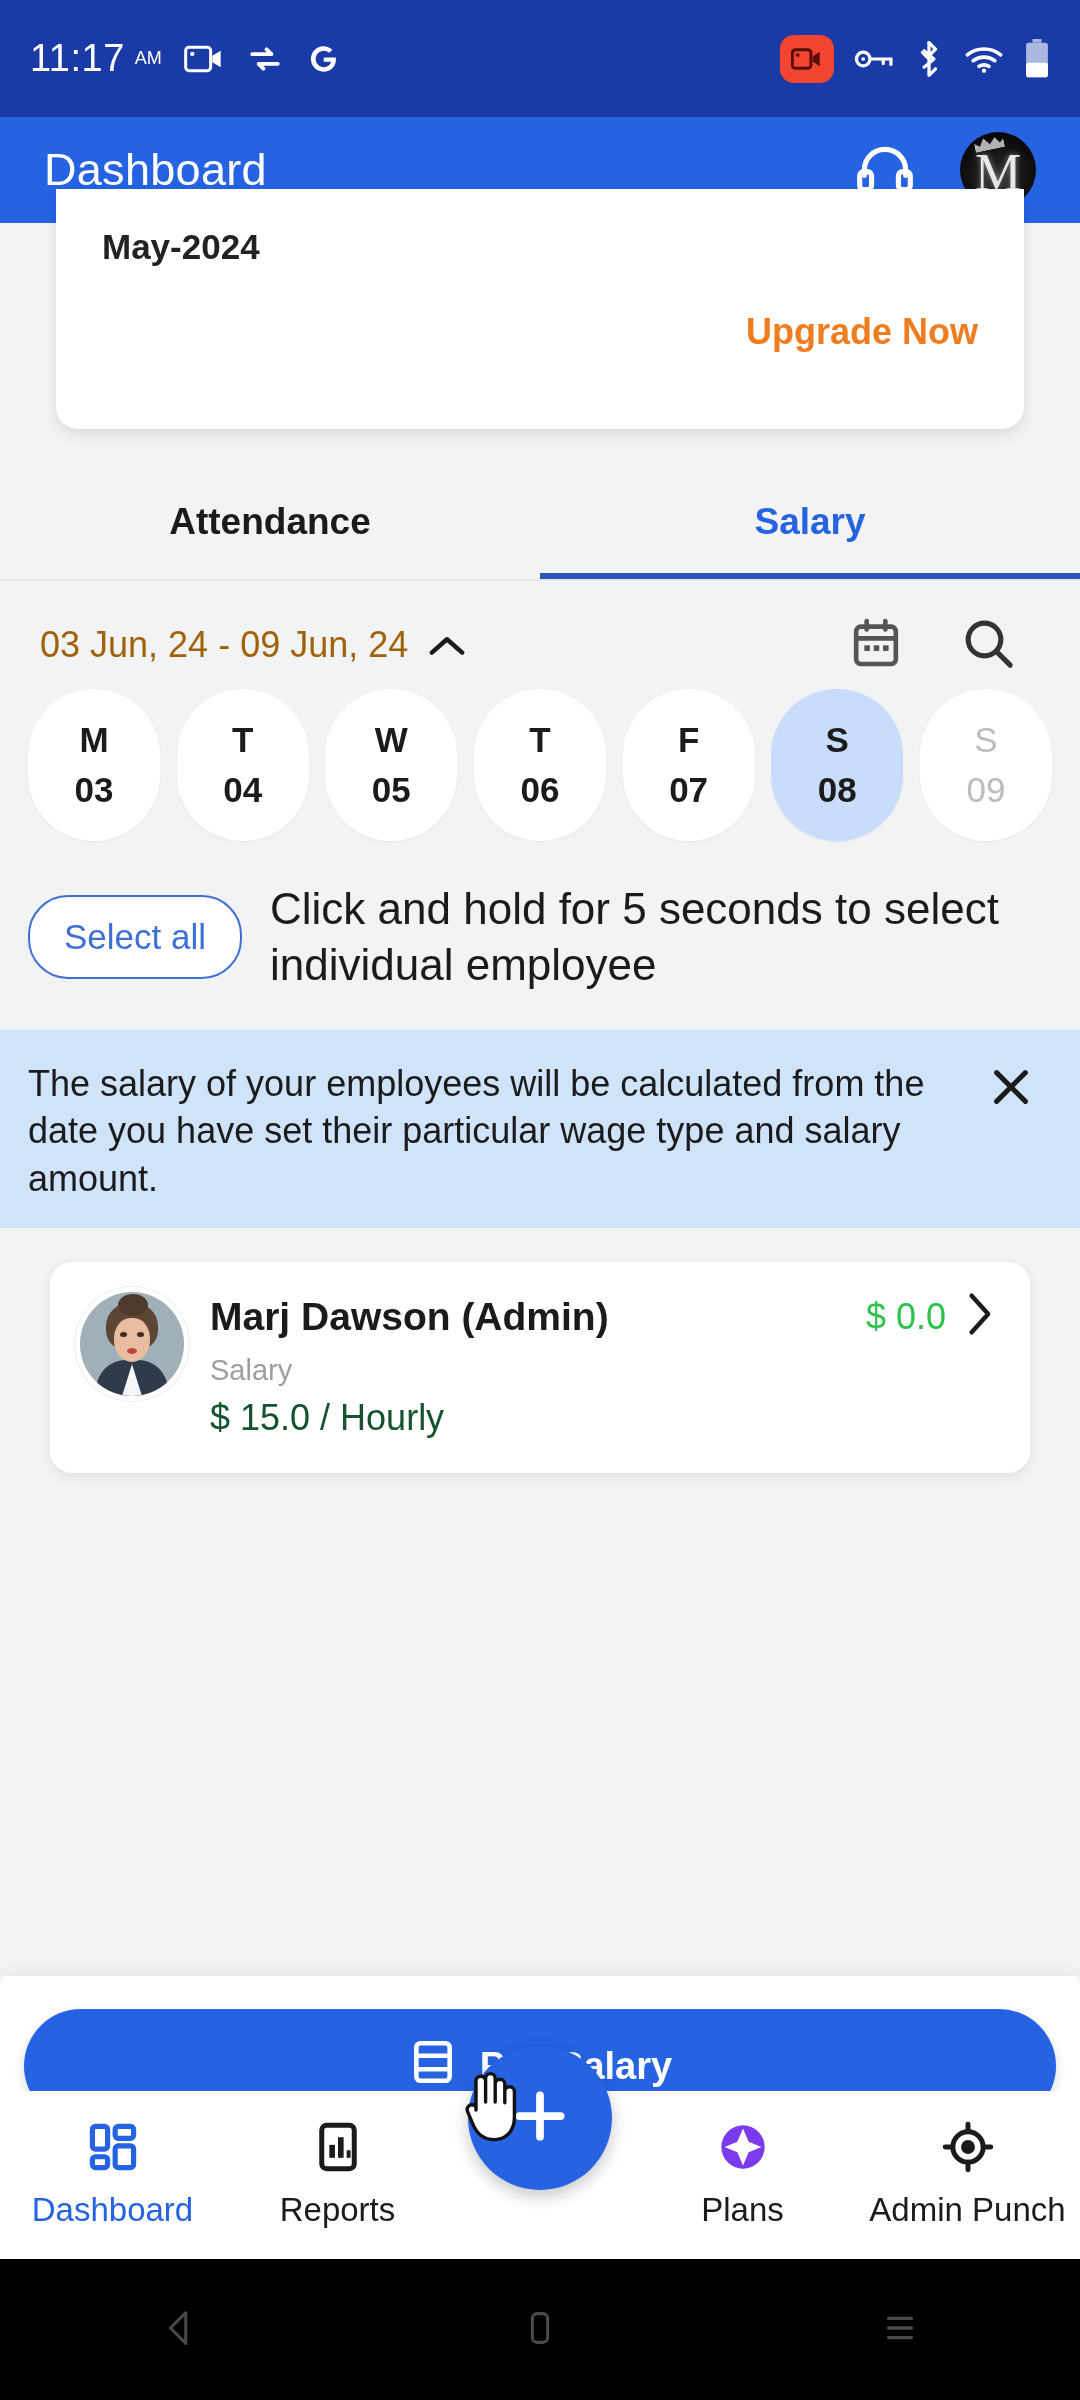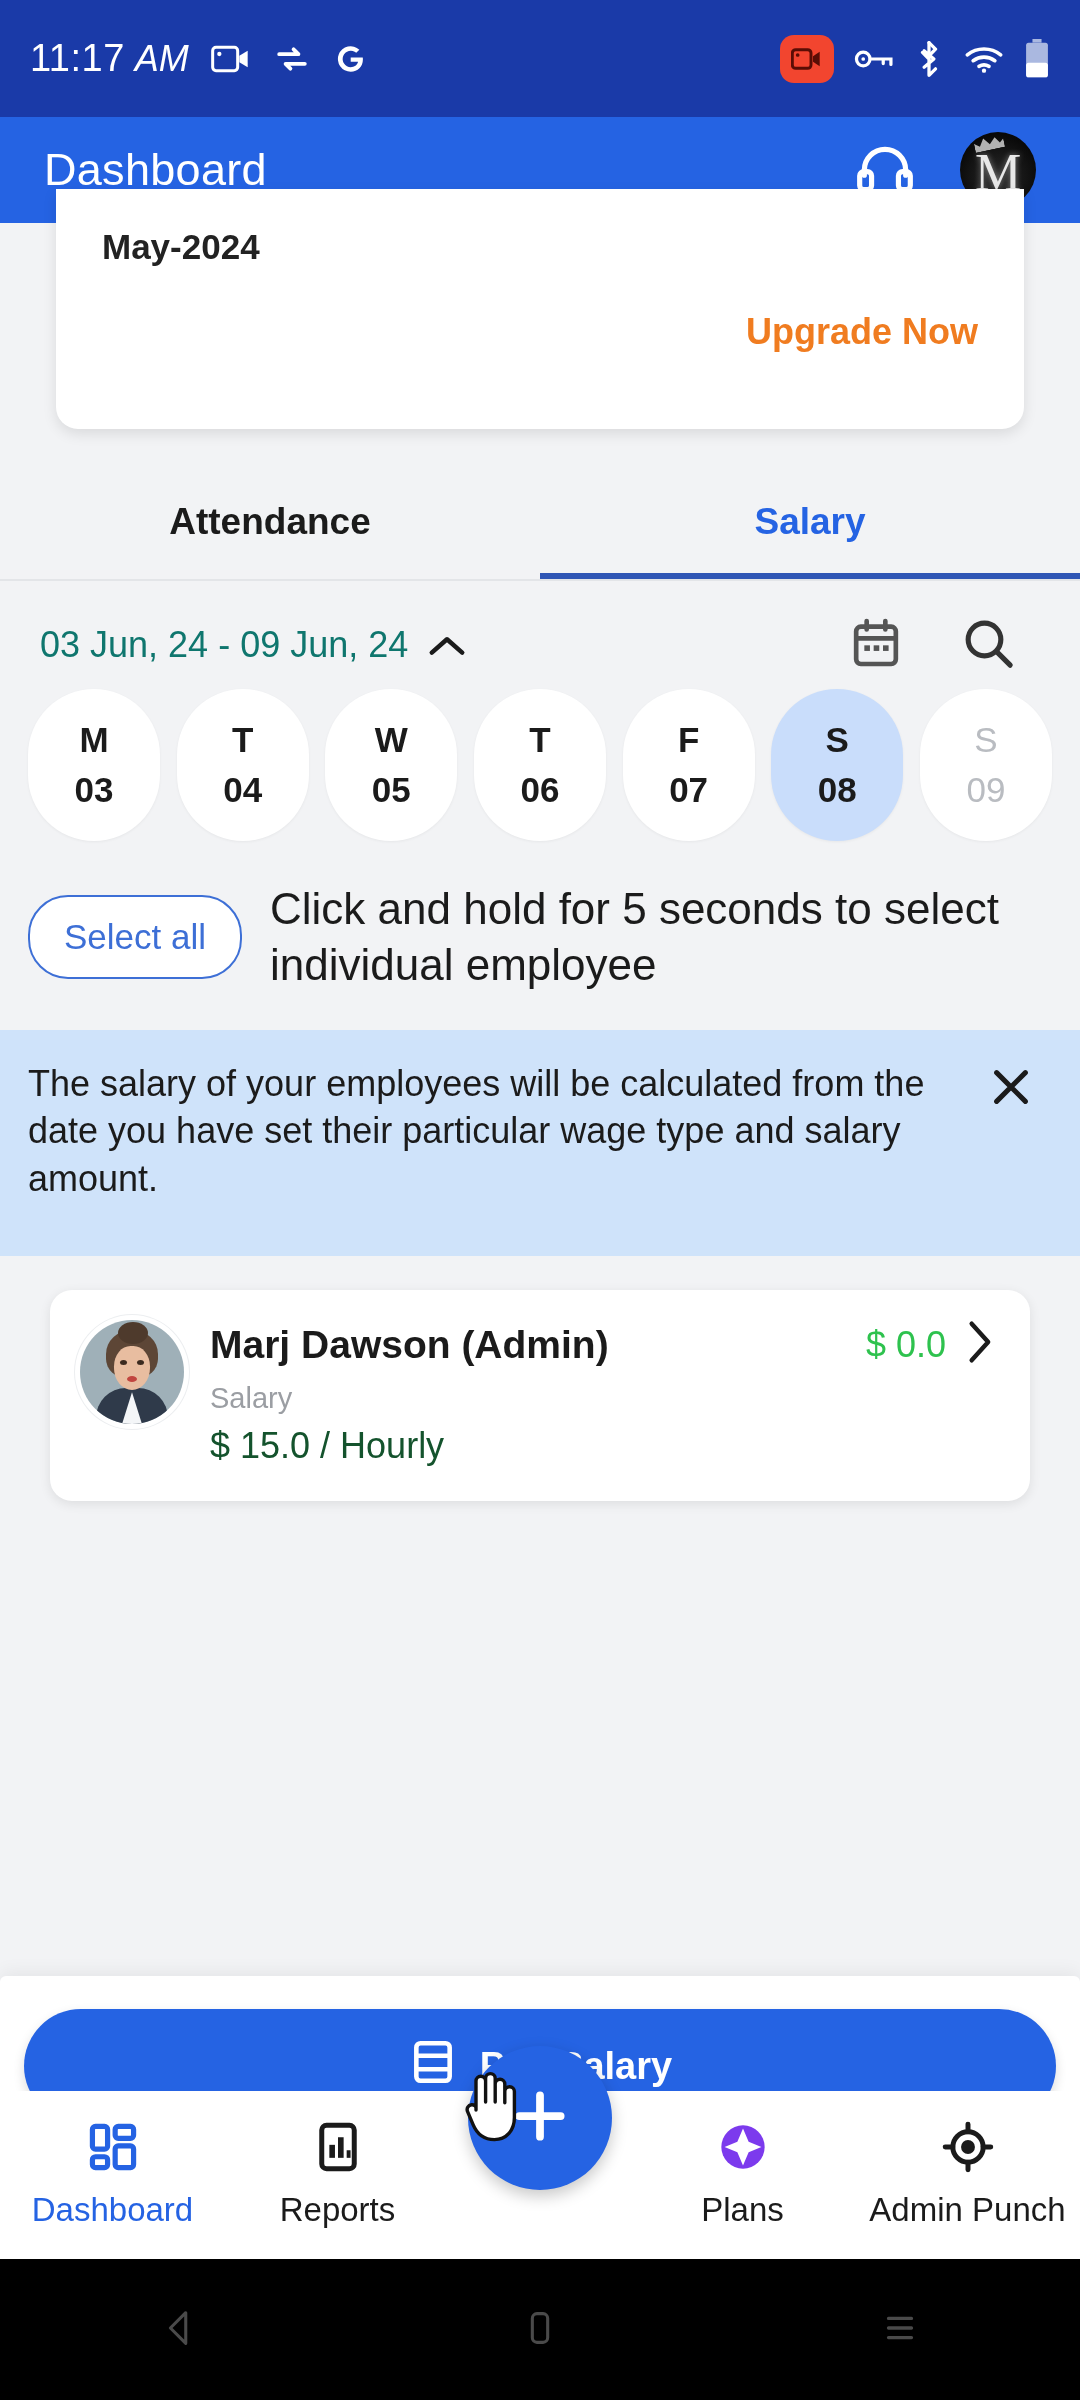--- a/index.html
+++ b/index.html
@@ -11,21 +11,21 @@
   }
   #screen { position:relative; width:1080px; height:2400px; background:#f2f3f5; }
 
   
   .statusbar {
     height:117px; background:#1a3aa8; display:flex; align-items:center;
     padding:0 30px; color:#fff;
   }
   .sb-left { display:flex; align-items:center; gap:22px; flex:1; }
   .sb-time { font-size:38px; font-weight:400; letter-spacing:.5px; }
-  .sb-ampm { font-size:36px; font-weight:400; margin-left:-12px;font-style:italic; }
+  .sb-ampm { font-size:18px; font-weight:400; margin-left:-12px; }
   .sb-right { display:flex; align-items:center; gap:20px; }
   .sb-ico { display:flex; align-items:center; justify-content:center; }
   .rec-badge {
     width:54px; height:48px; background:#f2452f; border-radius:14px;
     display:flex; align-items:center; justify-content:center;
   }
 
   
   .appbar {
     height:106px; background:#2563e3; display:flex; align-items:center;
@@ -75,21 +75,21 @@
   .tab.active { color:#2563e3; font-weight:700; }
   .tab-underline {
     position:absolute; bottom:0; left:540px; width:540px; height:6px; background:#2f56b5;
   }
   .tabs-divider { height:2px; background:#e3e5e8; }
 
   
   .daterow {
     display:flex; align-items:center; padding:34px 40px 0 40px;
   }
-  .daterange { font-size:36px; color:#0f766e; display:flex; align-items:center; gap:20px; }
+  .daterange { font-size:36px; color:#a16207; display:flex; align-items:center; gap:20px; }
   .daterow-spacer { flex:1; }
   .daterow-icons { display:flex; align-items:center; gap:56px; padding-right:24px; }
 
   
   .days { display:flex; justify-content:space-between; padding:14px 28px 0 28px; gap:6px; }
   .day {
     width:132px; height:152px; border-radius:66px; background:#fff;
     display:flex; flex-direction:column; align-items:center; justify-content:center;
     gap:10px; box-shadow:0 1px 3px rgba(0,0,0,.05);
   }
@@ -101,21 +101,21 @@
   
   .selectrow { display:flex; align-items:center; padding:40px 28px 36px 28px; gap:28px; }
   .selectall-btn {
     border:2px solid #3d6fd6; border-radius:40px; background:#fff;
     padding:20px 34px; font-size:35px; color:#3d6fd6; white-space:nowrap;
   }
   .selectall-hint { font-size:44px; color:#1b1b1b; line-height:1.28; }
 
   
   .banner {
-    background:#cfe3fa; padding:30px 36px 54px 28px;
+    background:#cfe3fa; padding:30px 36px 26px 28px;
     display:flex; align-items:flex-start; gap:18px;
   }
   .banner-text { flex:1; font-size:36px; color:#1b1b1b; line-height:1.32; }
   .banner-close { font-size:46px; line-height:1; color:#1b1b1b; padding:4px 10px; }
 
   
   .emp-wrap { padding:34px 50px 0 50px; }
   .emp-card {
     background:#fff; border-radius:22px; box-shadow:0 3px 12px rgba(0,0,0,.09);
     padding:30px 36px 34px 30px; display:flex; align-items:flex-start; gap:26px;

